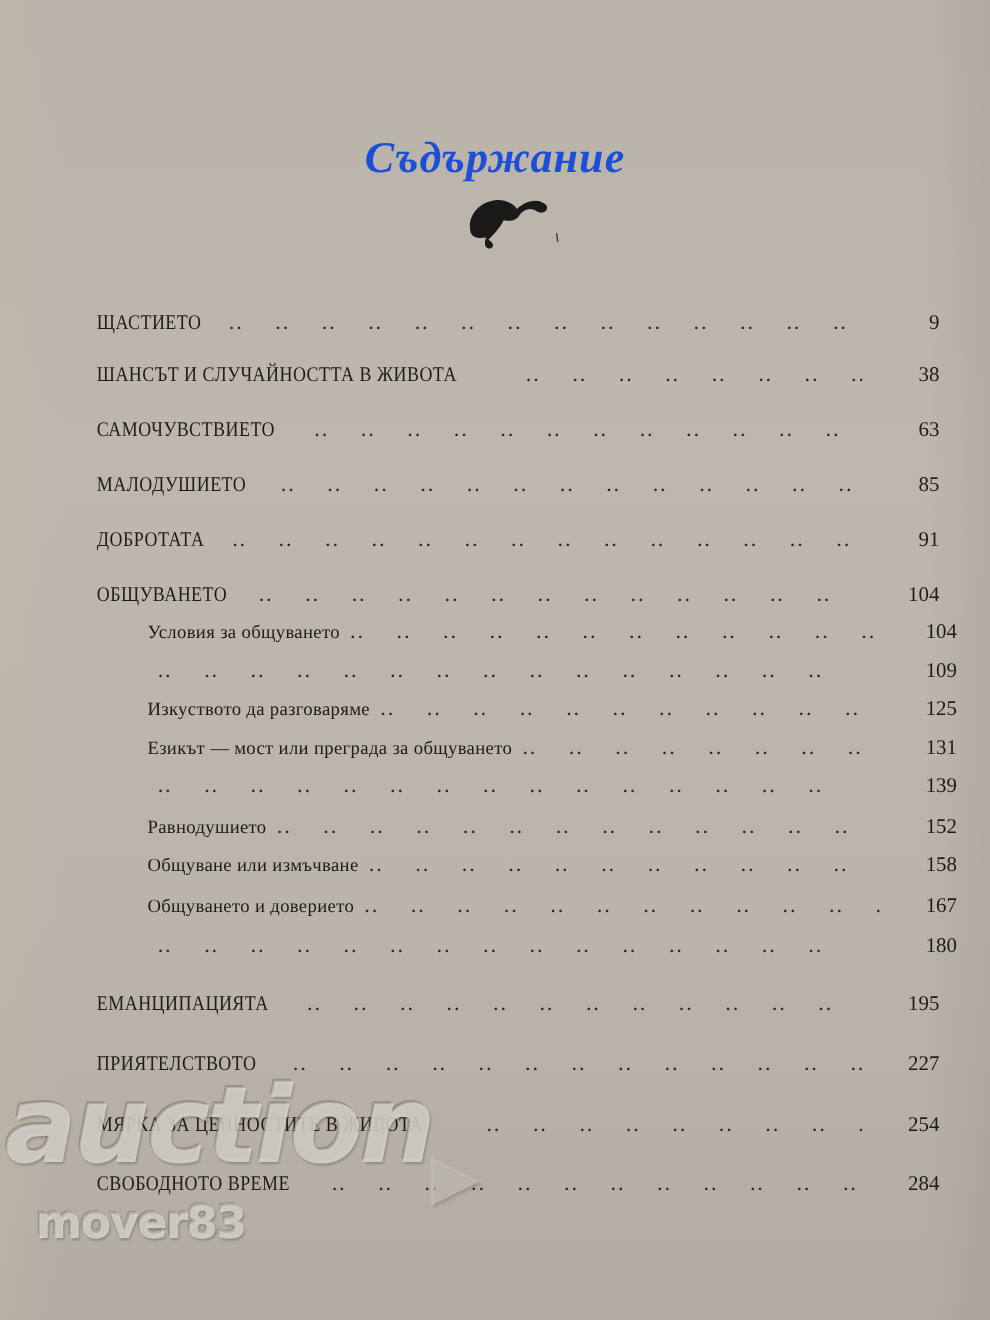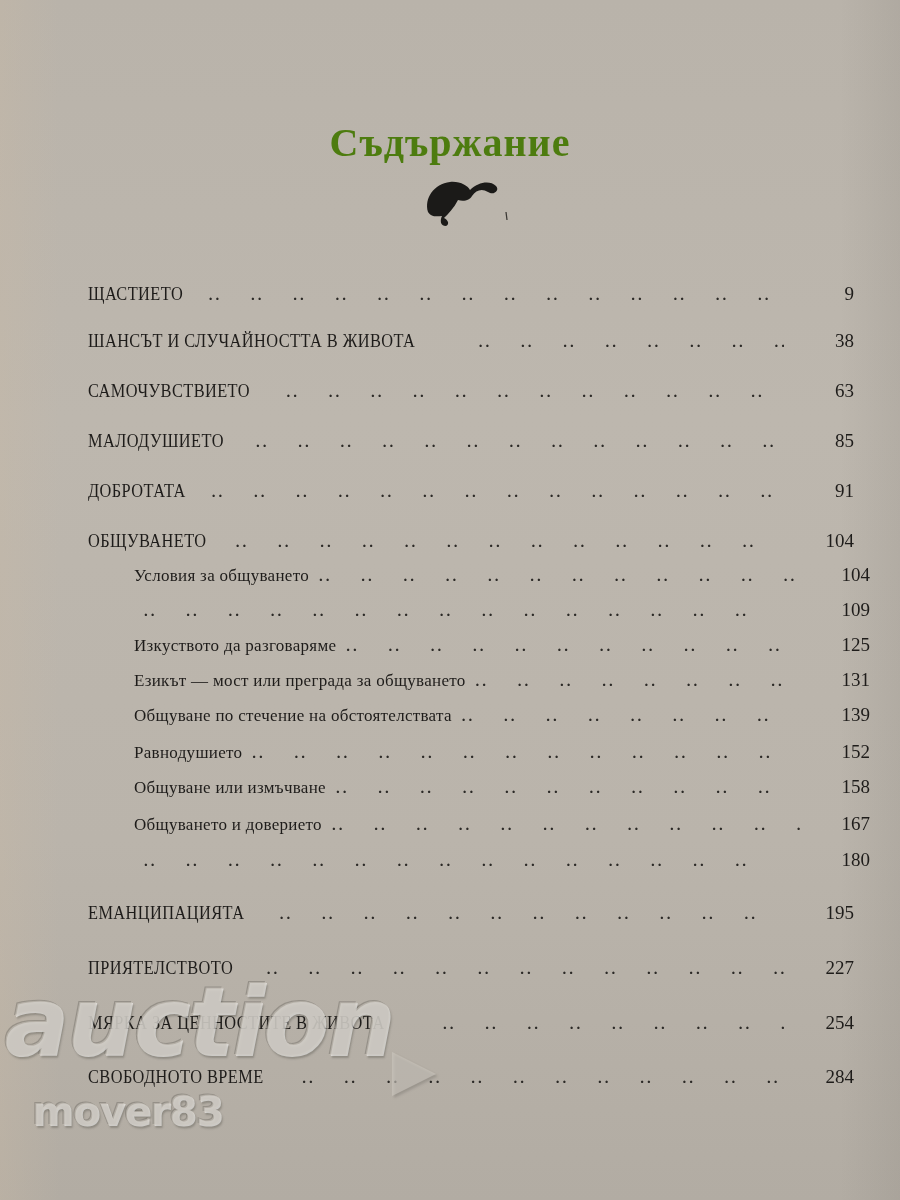--- a/index.html
+++ b/index.html
@@ -20,23 +20,24 @@
       left: 0; top: 0;
       width: 900px; height: 1200px;
       background: linear-gradient(90deg, rgba(200,185,165,0.35) 0px, rgba(200,185,165,0.0) 60px, rgba(0,0,0,0) 840px, rgba(120,115,108,0.15) 900px);
       pointer-events: none;
     }
     .title {
       position: absolute;
       left: 0; top: 92px;
       width: 900px;
       text-align: center;
+      font-style: italic;
       font-size: 40px;
       letter-spacing: 1px;
-      color: #4d7c0f;
+      color: #1d4ed8;
     }
     .ornament {
       position: absolute;
       left: 420px; top: 168px;
       width: 90px; height: 60px;
     }
     .toc {
       position: absolute;
       left: 0; top: 0;
       width: 837px; height: 1200px;
@@ -187,21 +188,20 @@
     <span class="label">Изкуството да разговаряме</span>
     <span class="leader">.. .. .. .. .. .. .. .. .. .. .. .. .. .. ..</span>
     <span class="page">125</span>
   </div>
   <div class="row sub" style="top:669px">
     <span class="label">Езикът — мост или преграда за общуването</span>
     <span class="leader">.. .. .. .. .. .. .. .. .. .. .. .. .. .. ..</span>
     <span class="page">131</span>
   </div>
   <div class="row sub" style="top:704px">
-    <span class="label">Общуване по стечение на обстоятелствата</span>
     <span class="leader">.. .. .. .. .. .. .. .. .. .. .. .. .. .. ..</span>
     <span class="page">139</span>
   </div>
   <div class="row sub" style="top:741px">
     <span class="label">Равнодушието</span>
     <span class="leader">.. .. .. .. .. .. .. .. .. .. .. .. .. .. ..</span>
     <span class="page">152</span>
   </div>
   <div class="row sub" style="top:776px">
     <span class="label">Общуване или измъчване</span>

